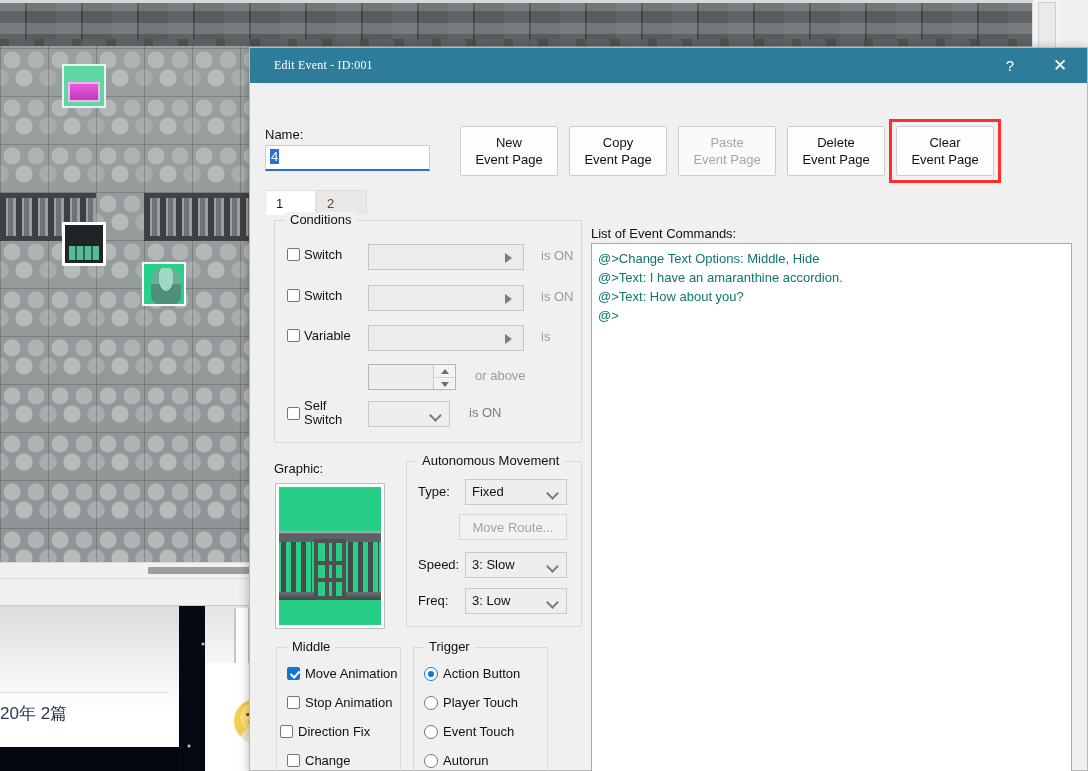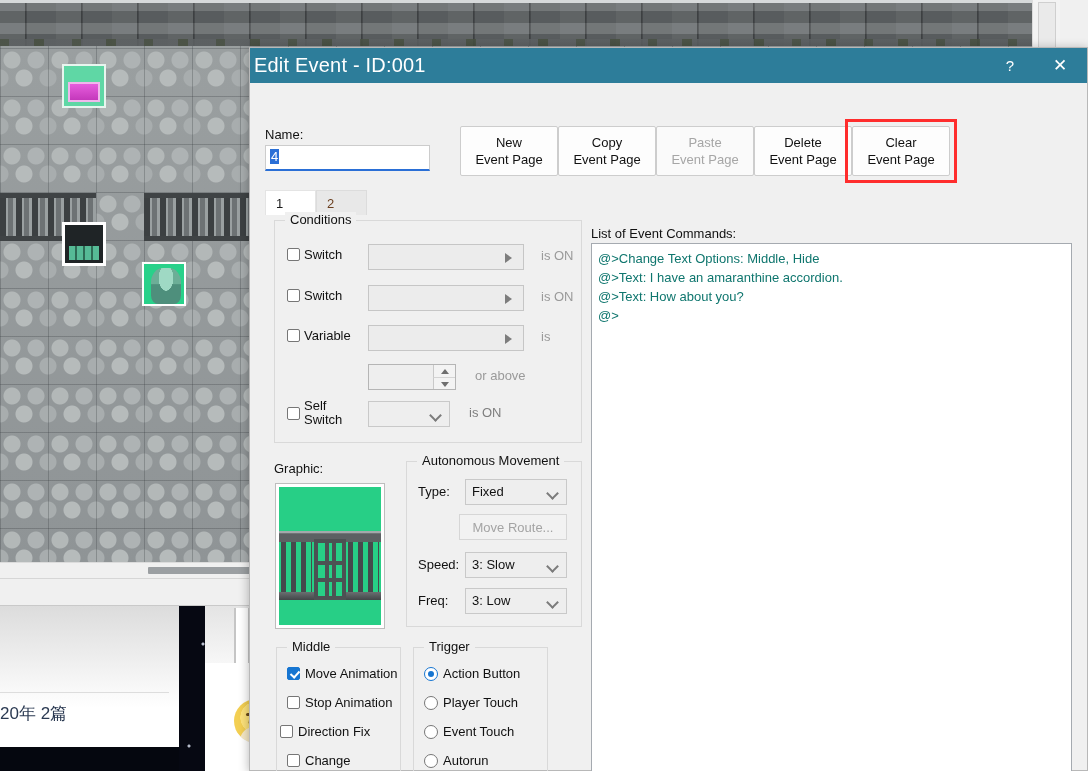--- a/index.html
+++ b/index.html
@@ -126,39 +126,39 @@
   .dialog {
     position: absolute; left: 249px; top: 47px; width: 839px; height: 724px;
     background: #f0f0f0;
     border: 1px solid #b8b8b8;
     box-shadow: 0 2px 10px rgba(0,0,0,.30);
   }
   .titlebar {
     position: relative; height: 35px; background: #2d7d9a; color: #ffffff;
     display: flex; align-items: center;
   }
-  .titlebar .title { font-size: 20px; padding-left: 4px; letter-spacing: .2px; }
+  .titlebar .title { font-size: 12px; padding-left: 24px; letter-spacing: .2px; font-family: Liberation Serif, serif; }
   .titlebar .spacer { flex: 1; }
   .tb-btn { width: 46px; height: 35px; display:flex; align-items:center; justify-content:center;
     font-size: 15px; color:#ffffff; }
   .tb-btn.close { width: 54px; font-size: 17px; }
 
   .dlg-body { position: relative; padding: 0; }
 
   
   .name-label { position:absolute; left: 15px; top: 44px; font-size: 13px; color:#111; }
   .name-input {
     position:absolute; left: 15px; top: 62px; width: 165px; height: 26px;
     background: #ffffff; border: 1px solid #cccccc; border-bottom: 2px solid #2a6fd6;
     font-size: 13px; color: #111; padding: 3px 4px;
   }
   .name-sel { background:#2a6fd6; color:#ffffff; padding: 0 1px; }
 
   
-  .page-btns { position:absolute; left: 210px; top: 43px; display: flex; }
+  .page-btns { position:absolute; left: 210px; top: 43px; display: flex; gap: 11px; }
   .pbtn {
     width: 98px; height: 50px; background: #fdfdfd; border: 1px solid #cdcdcd; border-radius: 2px;
     display:flex; flex-direction:column; align-items:center; justify-content:center;
     font-size: 13px; color:#111; line-height: 17px;
   }
   .pbtn.disabled { color: #a6a6a6; background:#fafafa; }
   .pbtn-wrap { position: relative; }
   .pbtn-wrap.highlight { outline: 3px solid #ff2d2d; outline-offset: 4px; }
 
   

